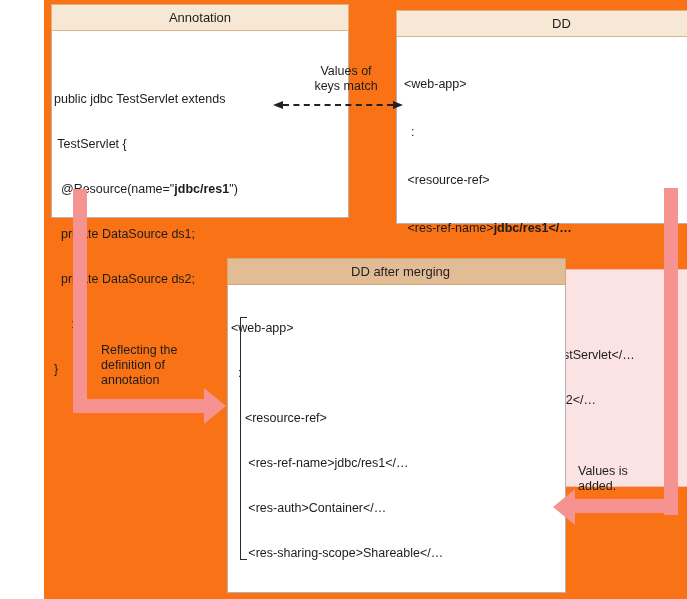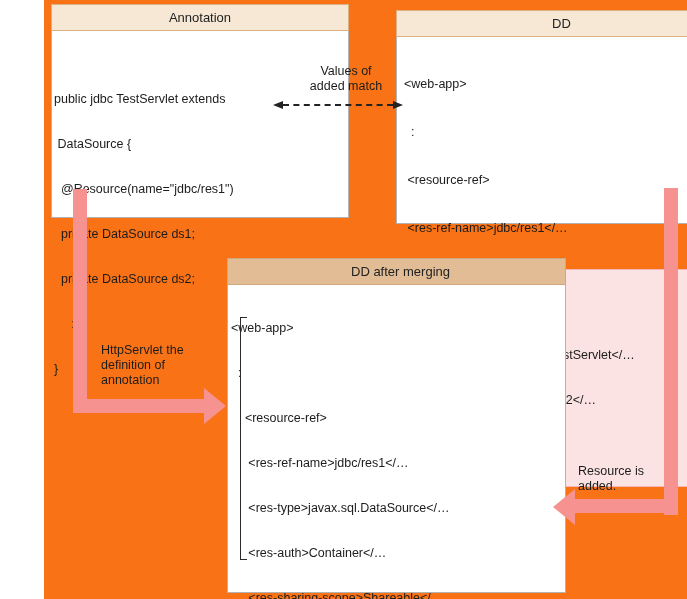--- a/index.html
+++ b/index.html
@@ -12,21 +12,21 @@
   .box{position:absolute;background:#fff;border:1px solid var(--box-border,#b3b3b3);z-index:1;}
   .box-header{
     position:absolute;top:-1px;left:-1px;right:-1px;height:25px;line-height:25px;
     text-align:center;font-size:13px;border:1px solid transparent;color:#222;
   }
   .light > .box-header{background:var(--header-light-bg,#f6e8d5);border-color:var(--header-light-border,#deb184);}
   .dark  > .box-header{background:var(--header-dark-bg,#e2bc95);border-color:var(--header-dark-border,#cfa87e);padding-left:8px;}
   .code{position:absolute;font-size:12.5px;line-height:15px;white-space:pre;z-index:2;}
   .ln{height:15px;}
   .ln18{height:18px;}
-  .b{font-weight:normal;}
+  .b{font-weight:bold;}
   .hl{background:var(--highlight-bg,#fce3e3);border:1px solid var(--highlight-border,#f4b6b6);}
   .abar{position:absolute;background:var(--arrow-color,#f6928f);z-index:3;}
   .tri{position:absolute;width:0;height:0;z-index:3;}
   .tri-right{border-left:22px solid var(--arrow-color,#f6928f);border-top:18px solid transparent;border-bottom:18px solid transparent;}
   .tri-left{border-right:22px solid var(--arrow-color,#f6928f);border-top:18px solid transparent;border-bottom:18px solid transparent;}
   .dash-line{position:absolute;height:0;border-top:2px dashed var(--dashed-arrow-color,#222);z-index:3;}
   .dash-head-left{border-right:10px solid var(--dashed-arrow-color,#222);border-top:4px solid transparent;border-bottom:4px solid transparent;}
   .dash-head-right{border-left:10px solid var(--dashed-arrow-color,#222);border-top:4px solid transparent;border-bottom:4px solid transparent;}
   .label{position:absolute;font-size:12.5px;line-height:15px;white-space:pre-line;z-index:4;}
   .bracket{
@@ -37,21 +37,21 @@
 </style>
 </head>
 <body>
 
 <div id="canvas">
 
   <div class="box light" style="left:7px;top:4px;width:296px;height:212px;">
     <div class="box-header">Annotation</div>
     <div class="code" style="left:2px;top:57px;">
       <div class="ln">public jdbc TestServlet extends</div>
-      <div class="ln"> DataSource {</div>
+      <div class="ln"> TestServlet {</div>
       <div class="ln"><span>  @Resource(name="</span><span class="b">jdbc/res1</span><span>")</span></div>
       <div class="ln">  private DataSource ds1;</div>
       <div class="ln">  private DataSource ds2;</div>
       <div class="ln">     :</div>
       <div class="ln">}</div>
     </div>
   </div>
 
   <div class="box light" style="left:352px;top:10px;width:329px;height:212px;">
     <div class="box-header">DD</div>
@@ -71,47 +71,46 @@
     </div>
   </div>
 
   <div class="box dark" style="left:183px;top:258px;width:337px;height:333px;">
     <div class="box-header">DD after merging</div>
     <div class="code" style="left:3px;top:32px;">
       <div class="ln">&lt;web-app&gt;</div>
       <div class="ln">  :</div>
       <div class="ln">    &lt;resource-ref&gt;</div>
       <div class="ln">     &lt;res-ref-name&gt;jdbc/res1&lt;/…</div>
-      <div class="ln">     &lt;res-type&gt;javax.sql.DataSource&lt;/…</div>
       <div class="ln">     &lt;res-auth&gt;Container&lt;/…</div>
       <div class="ln">     &lt;res-sharing-scope&gt;Shareable&lt;/…</div>
       
       
       
       
       
       
       
     </div>
   </div>
 
   <div class="bracket"></div>
 
   <div class="dash-line" style="left:239px;top:104px;width:110px;"></div>
   <div class="tri dash-head-left" style="left:229px;top:101px;"></div>
   <div class="tri dash-head-right" style="left:349px;top:101px;"></div>
   <div class="label" style="left:255px;top:64px;width:94px;text-align:center;">Values of
-added match</div>
+keys match</div>
 
   <div class="abar" style="left:29px;top:189px;width:14px;height:224px;"></div>
   <div class="abar" style="left:29px;top:399px;width:133px;height:14px;"></div>
   <div class="tri tri-right" style="left:160px;top:388px;"></div>
-  <div class="label" style="left:57px;top:343px;">HttpServlet the
+  <div class="label" style="left:57px;top:343px;">Reflecting the
 definition of
 annotation</div>
 
   <div class="abar" style="left:620px;top:188px;width:14px;height:327px;"></div>
   <div class="abar" style="left:531px;top:499px;width:103px;height:14px;"></div>
   <div class="tri tri-left" style="left:509px;top:489px;"></div>
-  <div class="label" style="left:534px;top:464px;">Resource is
+  <div class="label" style="left:534px;top:464px;">Values is
 added.</div>
 
 </div>
 
 </body></html>

